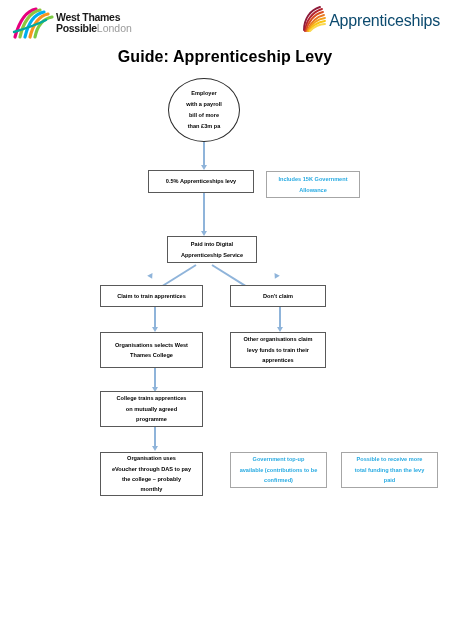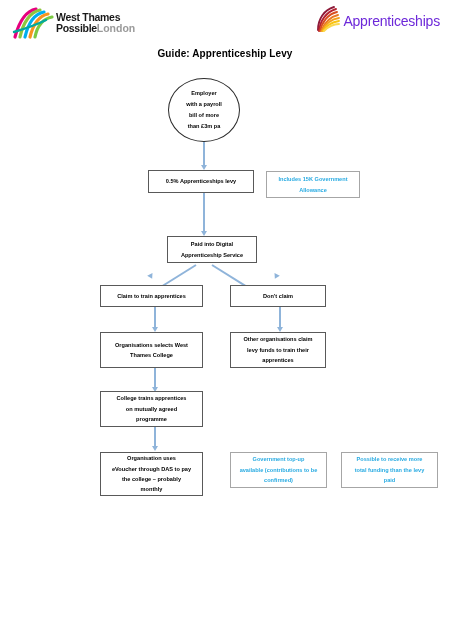--- a/index.html
+++ b/index.html
@@ -35,49 +35,49 @@
     line-height: 1.02;
   }
   .wtc-line {
     font-size: 10.5px;
     font-weight: bold;
     letter-spacing: -0.3px;
     color: #1a1a1a;
     white-space: nowrap;
   }
   .wtc-london {
-    font-weight: bold;
+    font-weight: normal;
     color: #9a9a9a;
     letter-spacing: 0px;
   }
 
   .logo-right {
     position: absolute;
     right: 10px;
     top: 6px;
     height: 30px;
     display: flex;
     align-items: center;
   }
   .appr-word {
-    font-size: 14px;
-    color: #6d28d9;
+    font-size: 16px;
+    color: #0c4a6e;
     letter-spacing: -0.2px;
     margin-left: 3px;
     white-space: nowrap;
   }
 
   
   .doc-title {
     position: absolute;
     left: 0;
     top: 48px;
     width: 450px;
     text-align: center;
-    font-size: 10px;
+    font-size: 16px;
     font-weight: bold;
     color: #000000;
     letter-spacing: 0.1px;
   }
 
   
   .node {
     position: absolute;
     box-sizing: border-box;
     border: 1px solid #595959;

